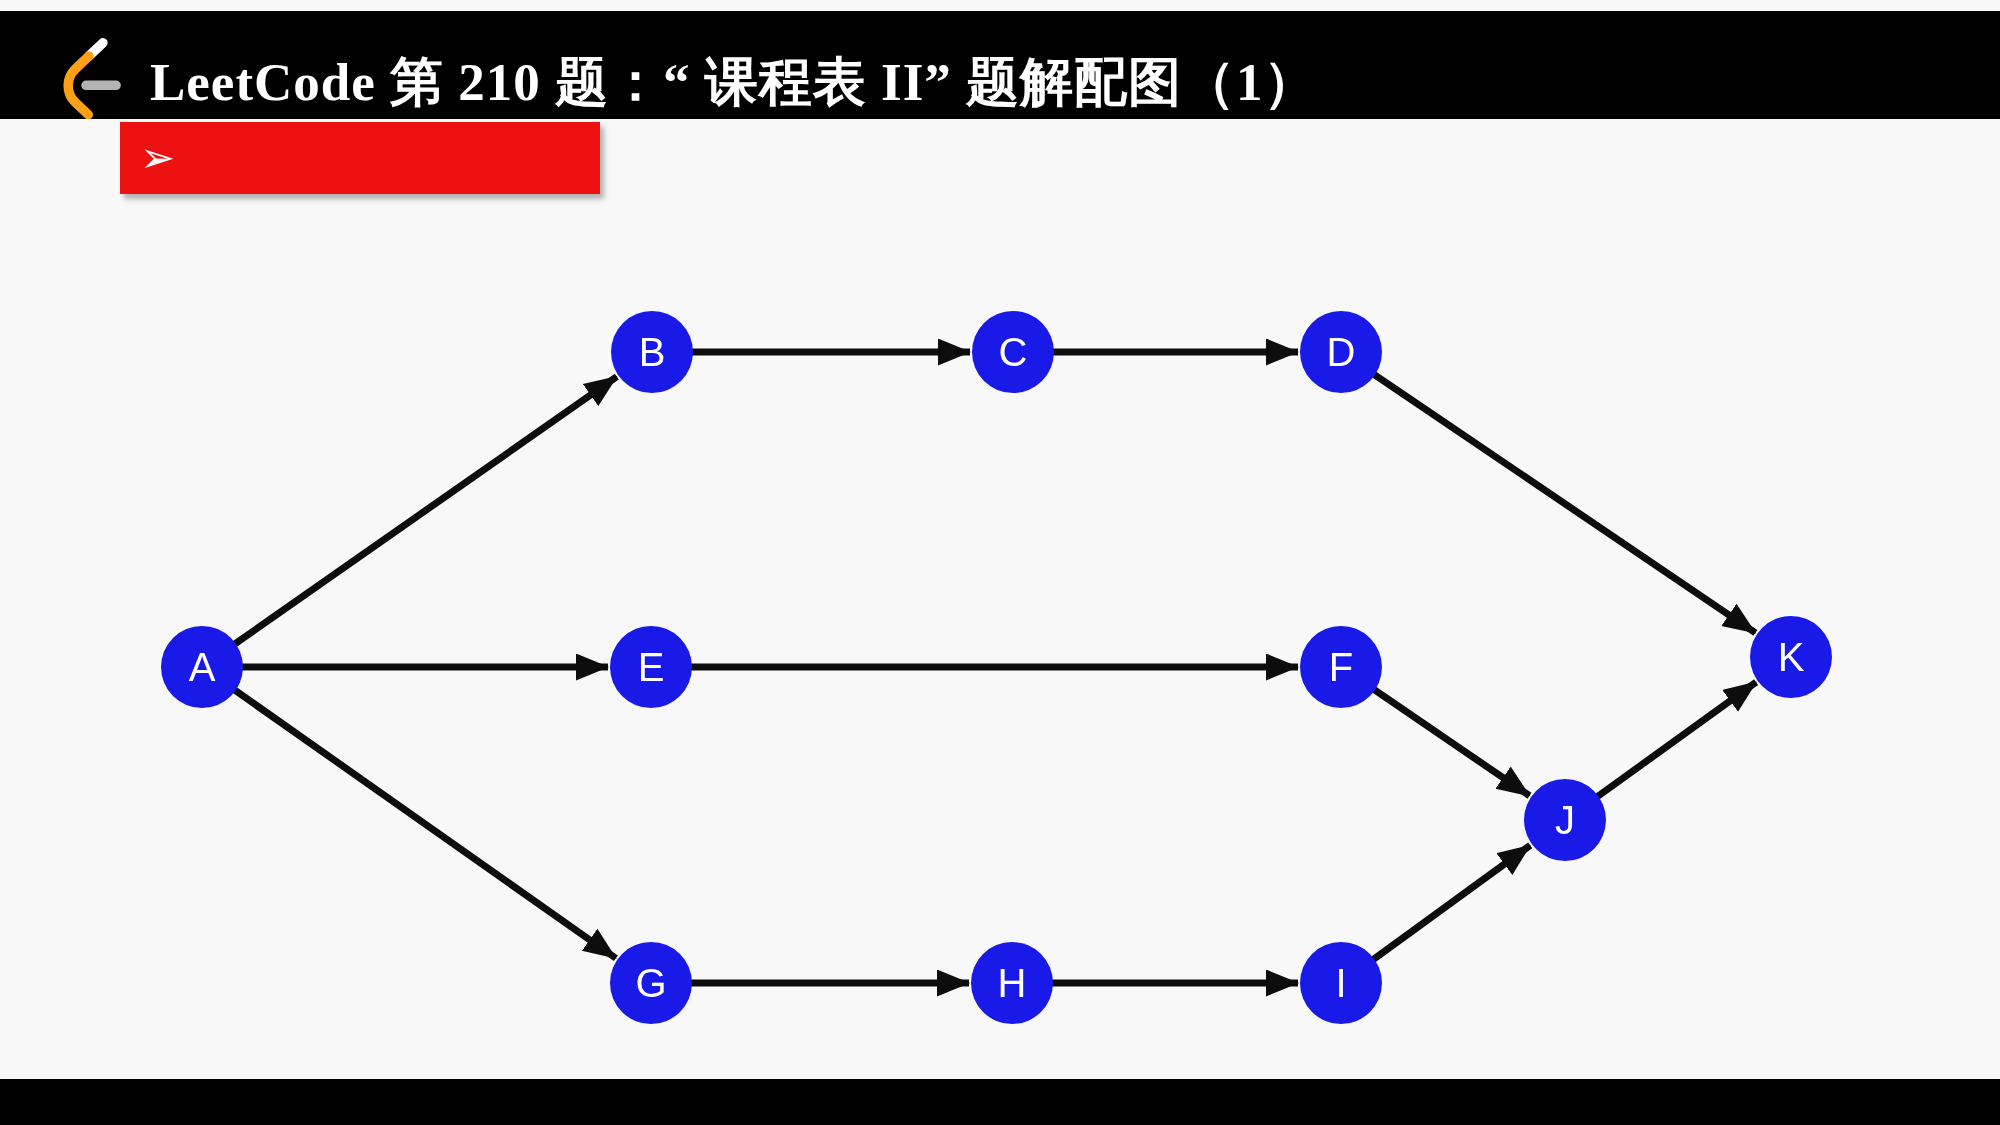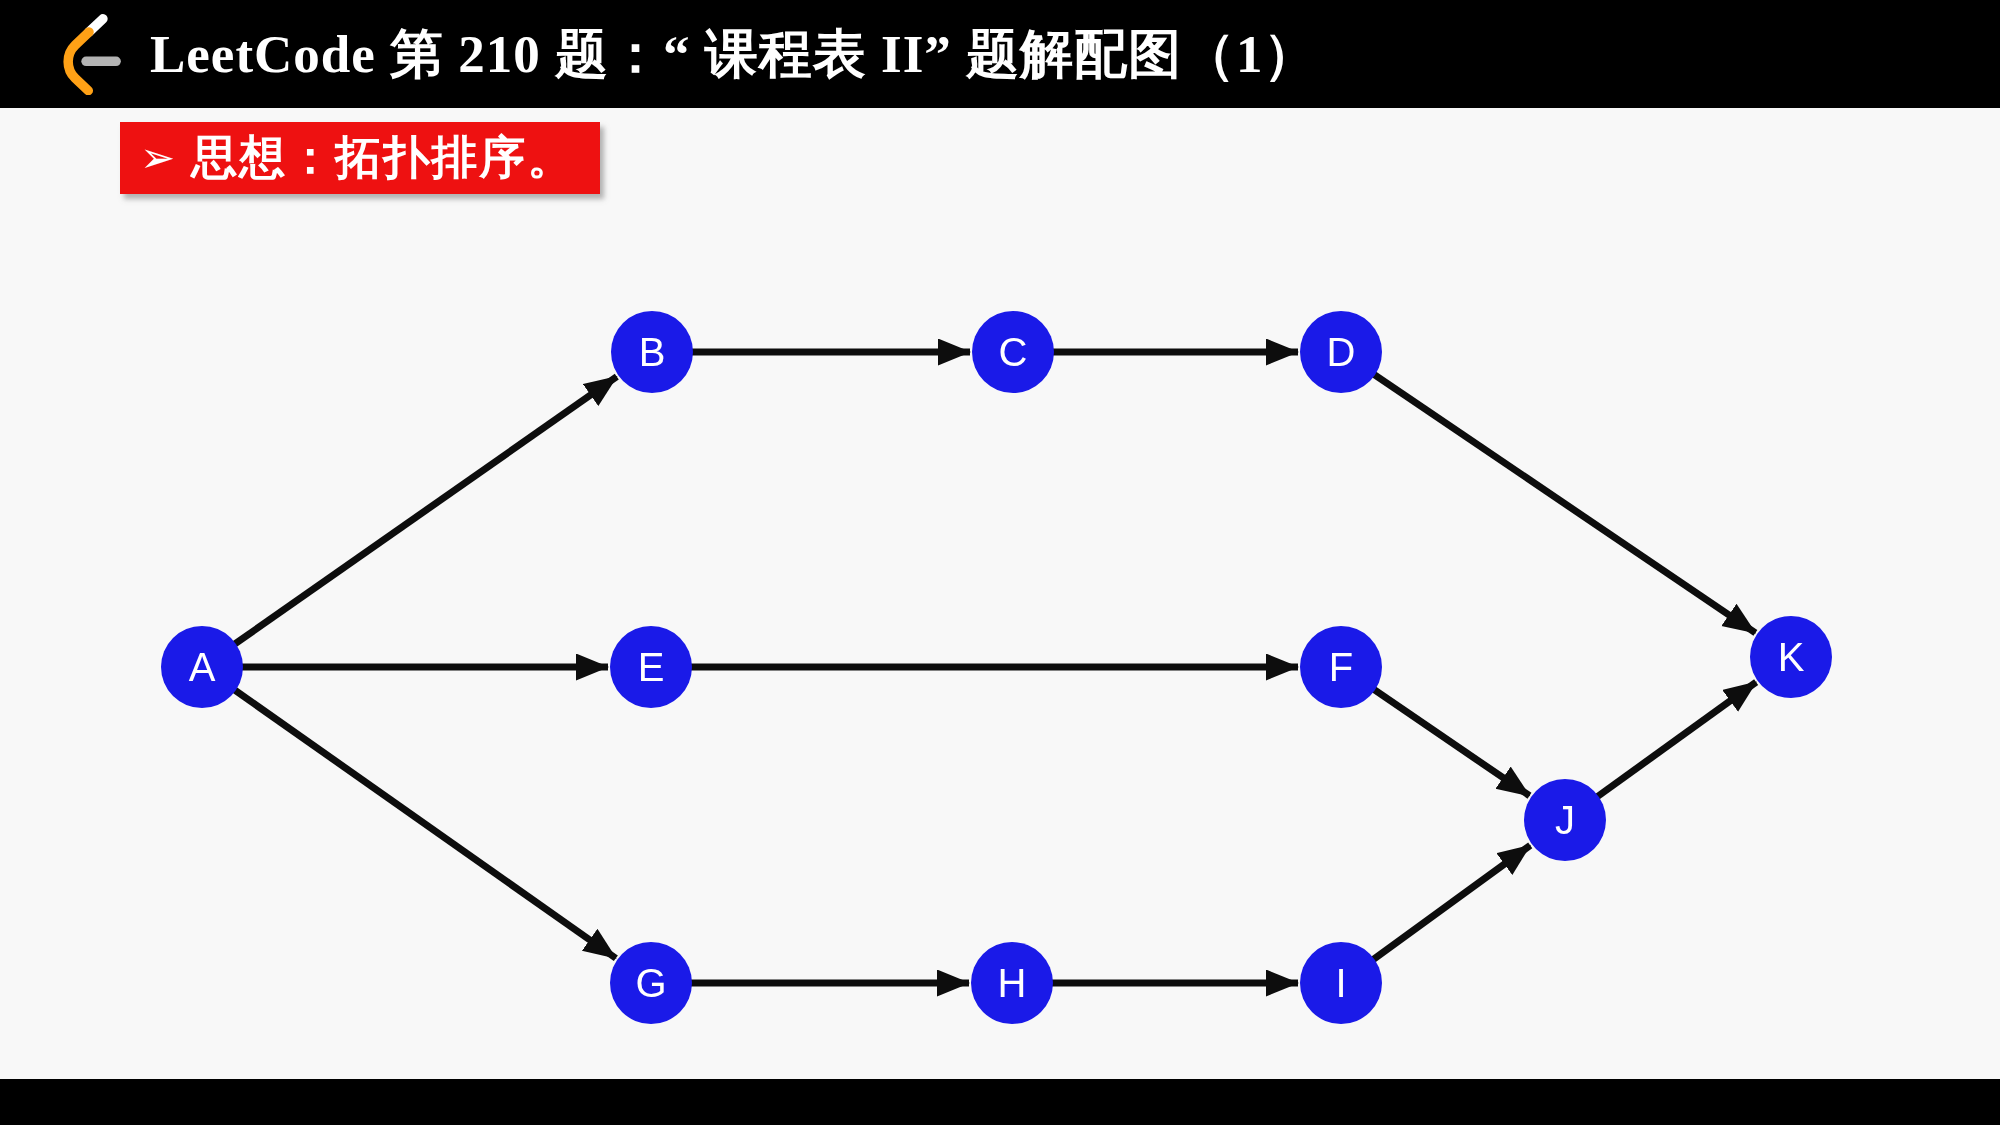--- a/index.html
+++ b/index.html
@@ -2,23 +2,23 @@
 <html style="--bar-bg: #000000; --page-bg: #f8f8f8; --banner-red: #ee1111; --title-color: #ffffff;"><head>
 <meta charset="utf-8">
 <style>
   html,body{margin:0;padding:0;background:#e8e8e8;}
   .stage{
     position:relative;width:2000px;height:1125px;overflow:hidden;
     background:var(--page-bg,#f8f8f8);
     font-family:"Liberation Sans","DejaVu Sans",sans-serif;
   }
   .header-bar{
-    position:absolute;top:0;left:0;width:2000px;height:108px;
+    position:absolute;top:11px;left:0;width:2000px;height:108px;
     background:var(--bar-bg,#000);
-    display:flex;align-items:center;padding-left:52px;box-sizing:border-box;
+    display:flex;align-items:flex-end;padding-left:52px;box-sizing:border-box;
   }
   .logo{width:74px;height:82px;flex:0 0 auto;margin-right:24px;}
   .page-title{
     color:var(--title-color,#fff);
     font-family:"Liberation Serif","DejaVu Serif",serif;
     font-weight:700;font-size:53px;letter-spacing:1px;white-space:nowrap;
     margin-top:2px;
   }
   .idea-banner{
     position:absolute;left:120px;top:122px;width:480px;height:72px;
@@ -51,21 +51,20 @@
     <svg class="logo" viewBox="0 0 100 112" fill="none" stroke-linecap="round" stroke-linejoin="round">
       <path d="M69 8 L50 26" stroke-width="13" class="logo-white" stroke="#ffffff"></path>
       <path d="M50 26 L31 44 A31.5 31.5 0 0 0 31 89 L49 106" stroke-width="13" class="logo-orange" stroke="#ffa116"></path>
       <path d="M46 66 L87 66" stroke-width="13" class="logo-gray" stroke="#b3b3b3"></path>
     </svg>
     <span class="page-title">LeetCode 第 210 题：“ 课程表 II” 题解配图（1）</span>
   </div>
 
   <div class="idea-banner">
     <span class="arrow-bullet">➢</span>
-    <span class="banner-label">思想：拓扑排序。</span>
   </div>
 
   <svg class="graph-canvas" viewBox="0 0 2000 1125">
       <defs>
         <marker id="arrowhead" markerUnits="userSpaceOnUse" markerWidth="34" markerHeight="28" refX="32" refY="13.5" orient="auto">
           <path d="M0,0 L33,13.5 L0,27 Z" fill="#0d0d0d"></path>
         </marker>
       </defs>
       <line x1="233.13081297972354" y1="645.2084309141935" x2="616.7730274176813" y2="376.6588808076231" stroke="#0d0d0d" stroke-width="7" marker-end="url(#arrowhead)"></line>
       <line x1="690" y1="352" x2="970" y2="352" stroke="#0d0d0d" stroke-width="7" marker-end="url(#arrowhead)"></line>

